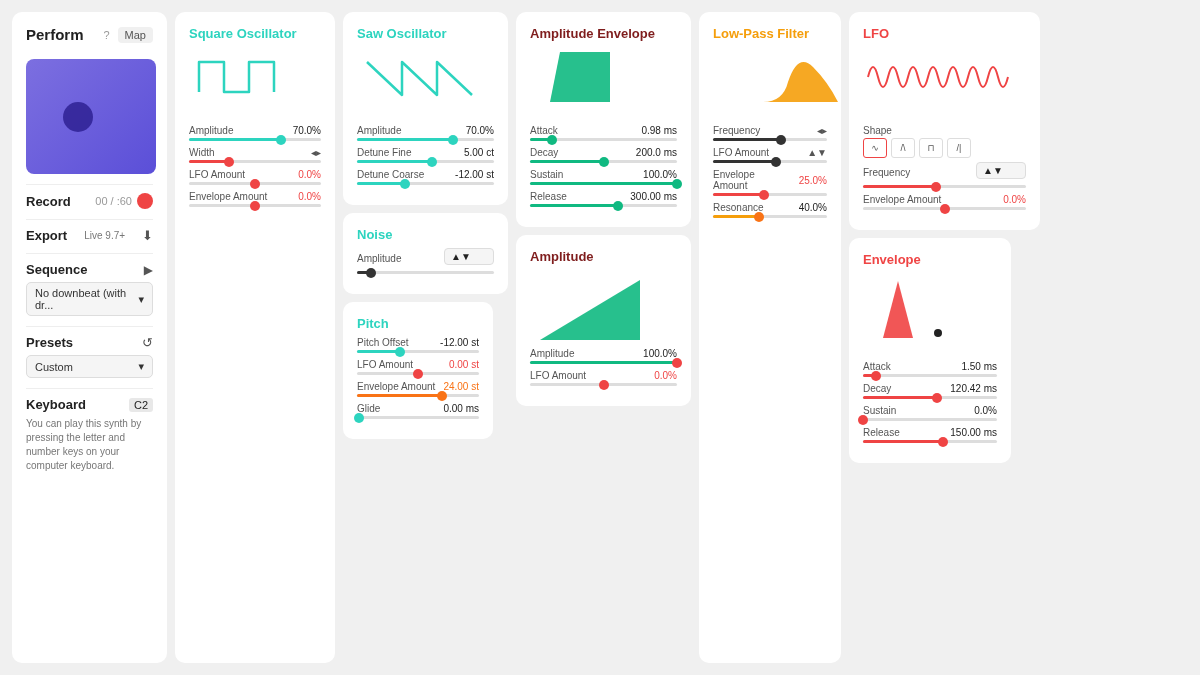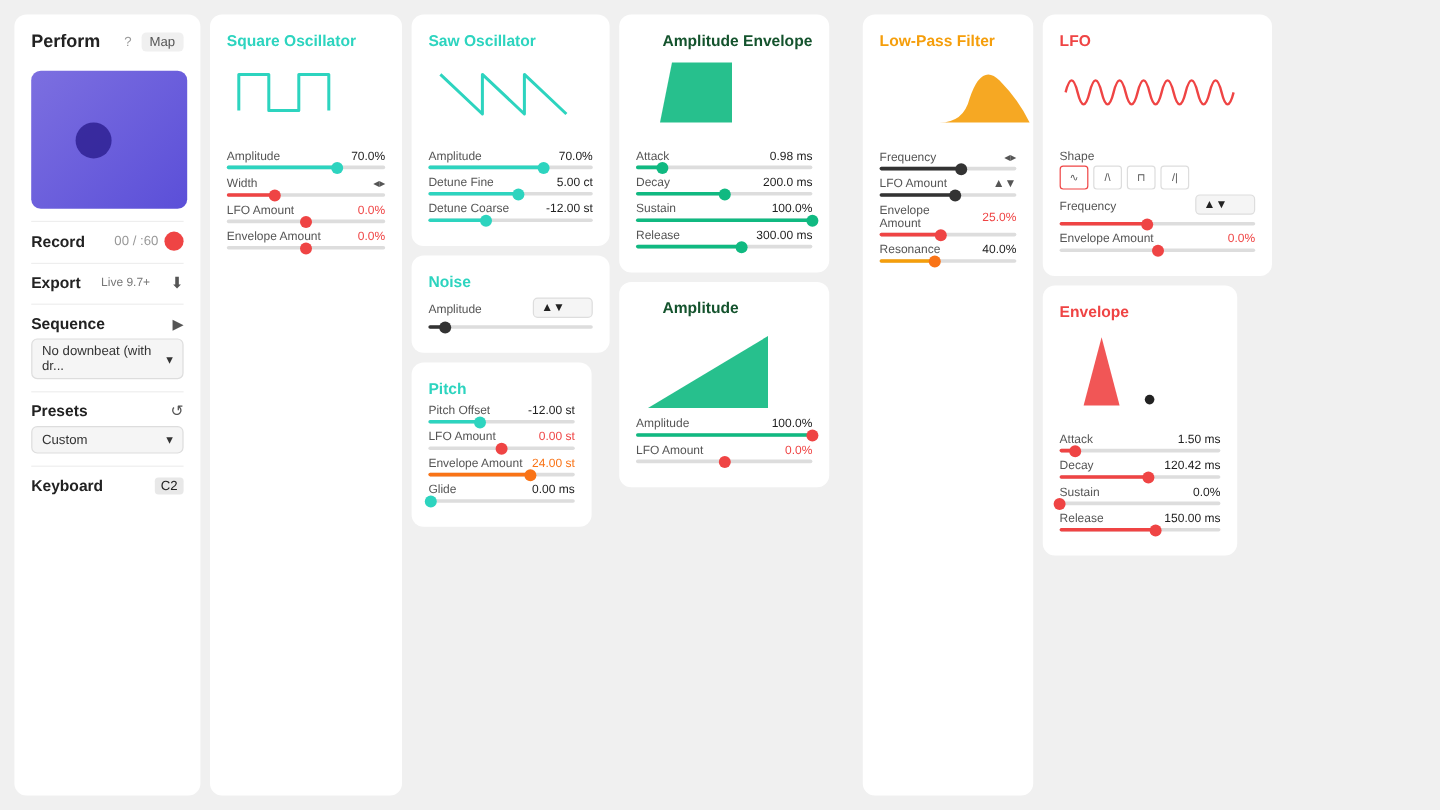--- a/index.html
+++ b/index.html
@@ -22,21 +22,21 @@
       width: 1200px;
       height: 675px;
     }
     .panel {
       background: #fff;
       border-radius: 10px;
       padding: 14px;
       flex-shrink: 0;
     }
     .cyan { color: #2dd4bf; }
-    .green { color: #14532d; margin-left: 22px; }
+    .green { color: #7f1d1d; }
     .yellow { color: #f59e0b; }
     .red { color: #ef4444; }
 
     
     .left-panel { width: 155px; display: flex; flex-direction: column; gap: 10px; }
     .perform-header { display: flex; align-items: center; justify-content: space-between; margin-bottom: 6px; }
     .perform-title { font-size: 15px; font-weight: 700; }
     .perform-map { font-size: 11px; color: #555; background: #f0f0f0; padding: 2px 7px; border-radius: 4px; cursor: pointer; }
     .perform-question { font-size: 11px; color: #999; margin-right: 4px; }
     .perform-pad {
@@ -205,20 +205,21 @@
         <span>Custom</span>
         <span>▾</span>
       </div>
     </div>
 
     <div class="section-divider">
       <div class="section-row">
         <span class="section-label">Keyboard</span>
         <span class="keyboard-note">C2</span>
       </div>
+      <p class="keyboard-help">You can play this synth by pressing the letter and number keys on your computer keyboard.</p>
     </div>
   </div>
 
   <div class="panel" style="width:160px;">
     <div class="module-title cyan">Square Oscillator</div>
     <div class="wave-display">
       <svg width="130" height="60" viewBox="0 0 130 60">
         <polyline points="10,45 10,15 35,15 35,45 60,45 60,15 85,15 85,45" fill="none" stroke="#2dd4bf" stroke-width="2.5" stroke-linejoin="round"></polyline>
       </svg>
     </div>
@@ -439,21 +440,21 @@
         <span class="param-value param-value-red">0.0%</span>
       </div>
       <div class="slider-container">
         <div class="slider-track">
           <div class="slider-thumb red-thumb" style="left:50%"></div>
         </div>
       </div>
     </div>
   </div>
 
-  <div class="panel" style="width:142px;margin-left:20px;">
+  <div class="panel" style="width:142px;">
     <div class="module-title yellow">Low-Pass Filter</div>
     <div class="wave-display">
       <svg width="135" height="70" viewBox="0 0 135 70">
         <path d="M 5,55 L 50,55 Q 70,55 75,35 Q 85,5 100,20 Q 115,35 125,55" fill="#f59e0b" opacity="0.9" stroke="none"></path>
       </svg>
     </div>
     <div class="param-row">
       <span class="param-label">Frequency</span>
       <span class="pitch-arrows">◂▸</span>
     </div>

